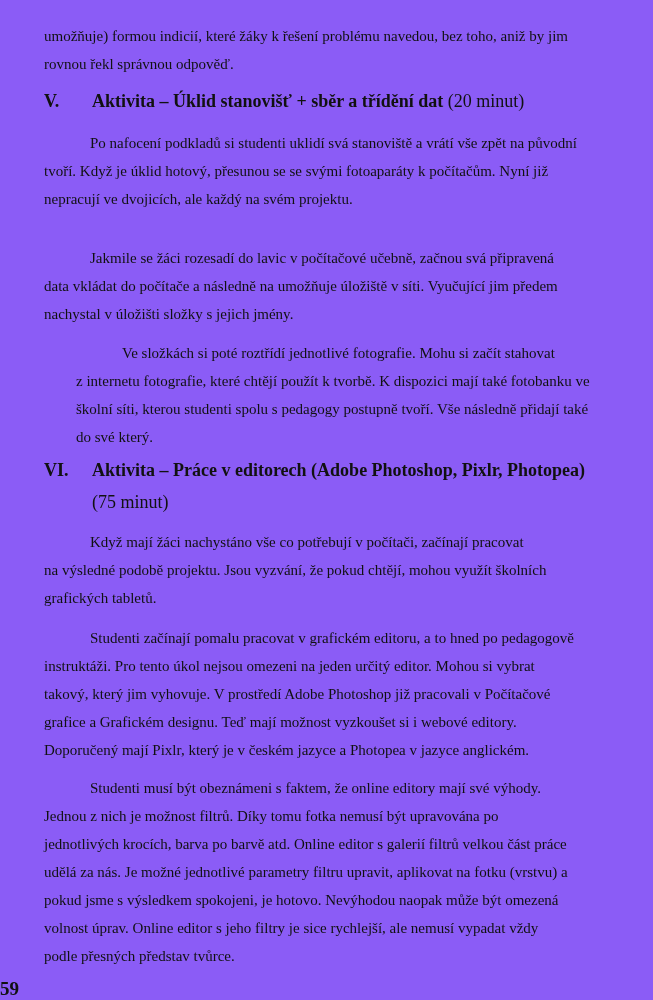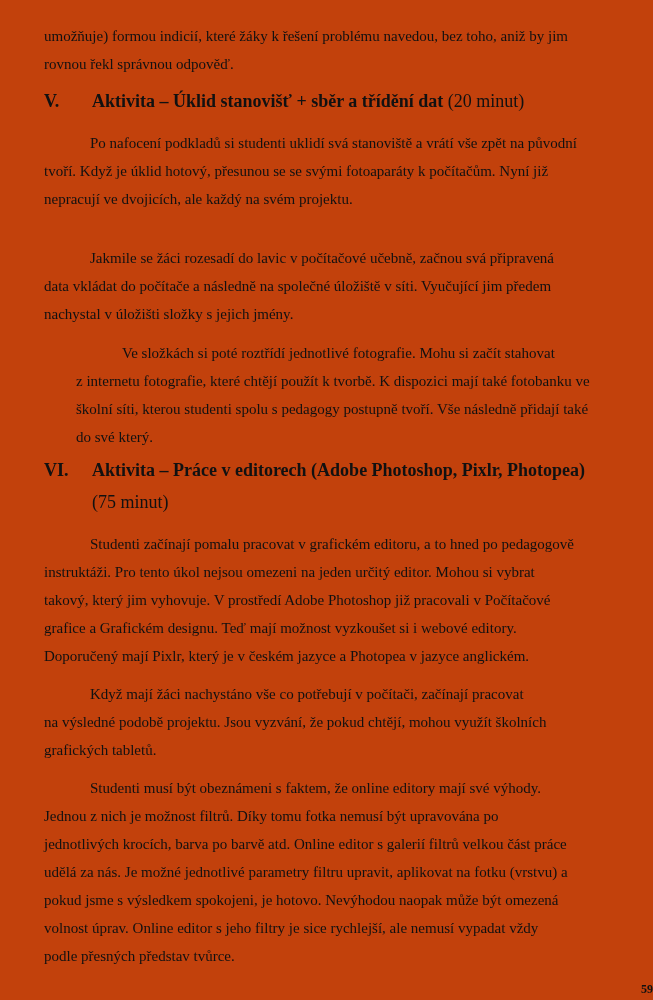--- a/index.html
+++ b/index.html
@@ -6,21 +6,21 @@
   html, body {
     margin: 0;
     padding: 0;
     background: #e9e9e9;
   }
   .page {
     position: relative;
     width: 653px;
     height: 1000px;
     margin: 0 auto;
-    background: #c2410c;
+    background: #8b5cf6;
     color: #111111;
     font-family: "Liberation Serif", "DejaVu Serif", serif;
     overflow: hidden;
   }
   .content {
     padding: 22px 21px 0 44px;
   }
   .para {
     margin: 0;
     font-size: 15px;
@@ -61,22 +61,22 @@
   .b-computers { margin-top: 31px; }
   .b-folders   { margin-top: 11px; margin-left: 32px; }
   .b-heading-vi{ margin-top: 3px; }
   .b-start     { margin-top: 10px; }
   .b-editors   { margin-top: 12px; }
   .b-online    { margin-top: 10px; }
   .page-number {
     margin-top: 9px;
     margin-left: -44px;
     margin-right: -21px;
-    text-align: right;
-    font-size: 12px;
+    text-align: left;
+    font-size: 19px;
     line-height: 20px;
     font-weight: bold;
   }
 </style>
 </head>
 <body>
 
 <div class="page">
   <div class="content">
 
@@ -91,49 +91,49 @@
     </div>
 
     <div class="para b-cleanup">
       <div class="line">Po nafocení podkladů si studenti uklidí svá stanoviště a vrátí vše zpět na původní</div>
       <div class="line">tvoří. Když je úklid hotový, přesunou se se svými fotoaparáty k počítačům. Nyní již</div>
       <div class="line">nepracují ve dvojicích, ale každý na svém projektu.</div>
     </div>
 
     <div class="para b-computers">
       <div class="line">Jakmile se žáci rozesadí do lavic v počítačové učebně, začnou svá připravená</div>
-      <div class="line">data vkládat do počítače a následně na společné úložiště v síti. Vyučující jim předem</div>
+      <div class="line">data vkládat do počítače a následně na umožňuje úložiště v síti. Vyučující jim předem</div>
       <div class="line">nachystal v úložišti složky s jejich jmény.</div>
     </div>
 
     <div class="para b-folders">
       <div class="line">Ve složkách si poté roztřídí jednotlivé fotografie. Mohu si začít stahovat</div>
       <div class="line">z internetu fotografie, které chtějí použít k tvorbě. K dispozici mají také fotobanku ve</div>
       <div class="line">školní síti, kterou studenti spolu s pedagogy postupně tvoří. Vše následně přidají také</div>
       <div class="line">do své který.</div>
     </div>
 
     <div class="heading b-heading-vi">
       <span class="numeral">VI.</span>
       <div class="h-line"><span class="h-title">Aktivita – Práce v editorech (Adobe Photoshop, Pixlr, Photopea)</span></div>
       <div class="h-line"><span class="h-duration">(75 minut)</span></div>
     </div>
 
+    <div class="para b-start">
+      <div class="line">Když mají žáci nachystáno vše co potřebují v počítači, začínají pracovat</div>
+      <div class="line">na výsledné podobě projektu. Jsou vyzvání, že pokud chtějí, mohou využít školních</div>
+      <div class="line">grafických tabletů.</div>
+    </div>
+
     <div class="para b-editors">
       <div class="line">Studenti začínají pomalu pracovat v grafickém editoru, a to hned po pedagogově</div>
       <div class="line">instruktáži. Pro tento úkol nejsou omezeni na jeden určitý editor. Mohou si vybrat</div>
       <div class="line">takový, který jim vyhovuje. V prostředí Adobe Photoshop již pracovali v Počítačové</div>
       <div class="line">grafice a Grafickém designu. Teď mají možnost vyzkoušet si i webové editory.</div>
       <div class="line">Doporučený mají Pixlr, který je v českém jazyce a Photopea v jazyce anglickém.</div>
-    </div>
-
-    <div class="para b-start">
-      <div class="line">Když mají žáci nachystáno vše co potřebují v počítači, začínají pracovat</div>
-      <div class="line">na výsledné podobě projektu. Jsou vyzvání, že pokud chtějí, mohou využít školních</div>
-      <div class="line">grafických tabletů.</div>
     </div>
 
     <div class="para b-online">
       <div class="line">Studenti musí být obeznámeni s faktem, že online editory mají své výhody.</div>
       <div class="line">Jednou z nich je možnost filtrů. Díky tomu fotka nemusí být upravována po</div>
       <div class="line">jednotlivých krocích, barva po barvě atd. Online editor s galerií filtrů velkou část práce</div>
       <div class="line">udělá za nás. Je možné jednotlivé parametry filtru upravit, aplikovat na fotku (vrstvu) a</div>
       <div class="line">pokud jsme s výsledkem spokojeni, je hotovo. Nevýhodou naopak může být omezená</div>
       <div class="line">volnost úprav. Online editor s jeho filtry je sice rychlejší, ale nemusí vypadat vždy</div>
       <div class="line">podle přesných představ tvůrce.</div>

